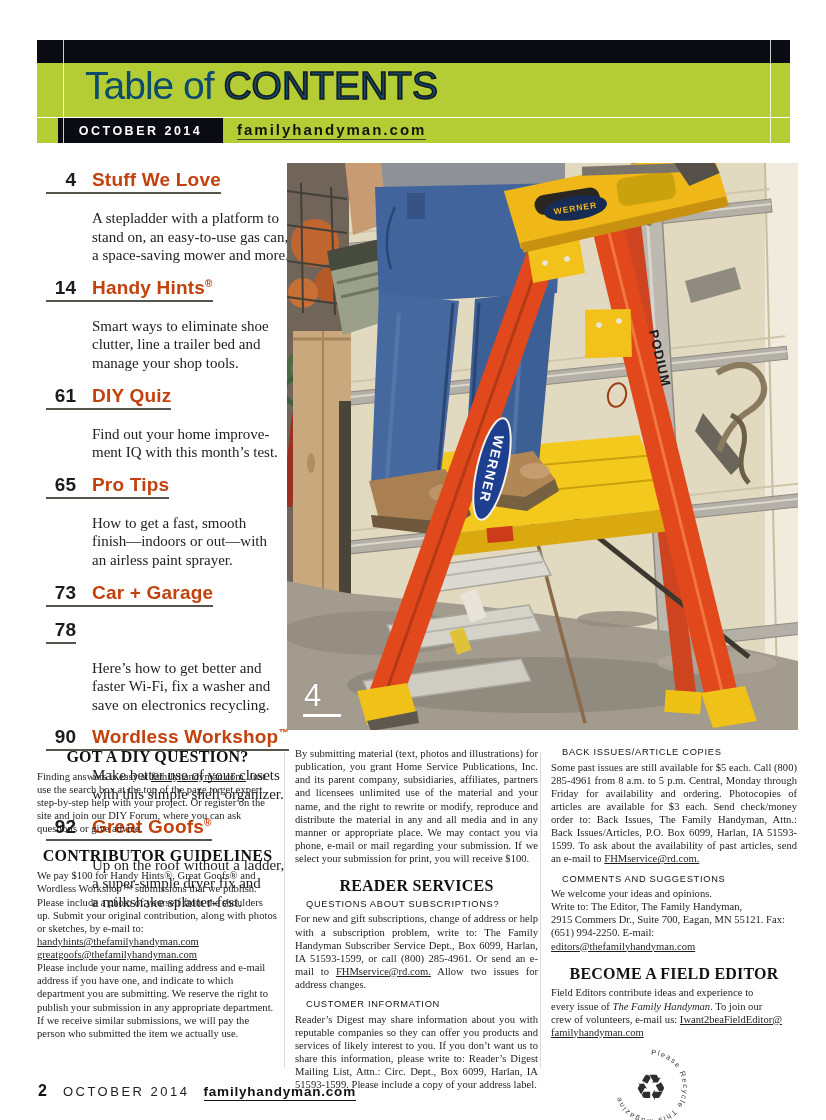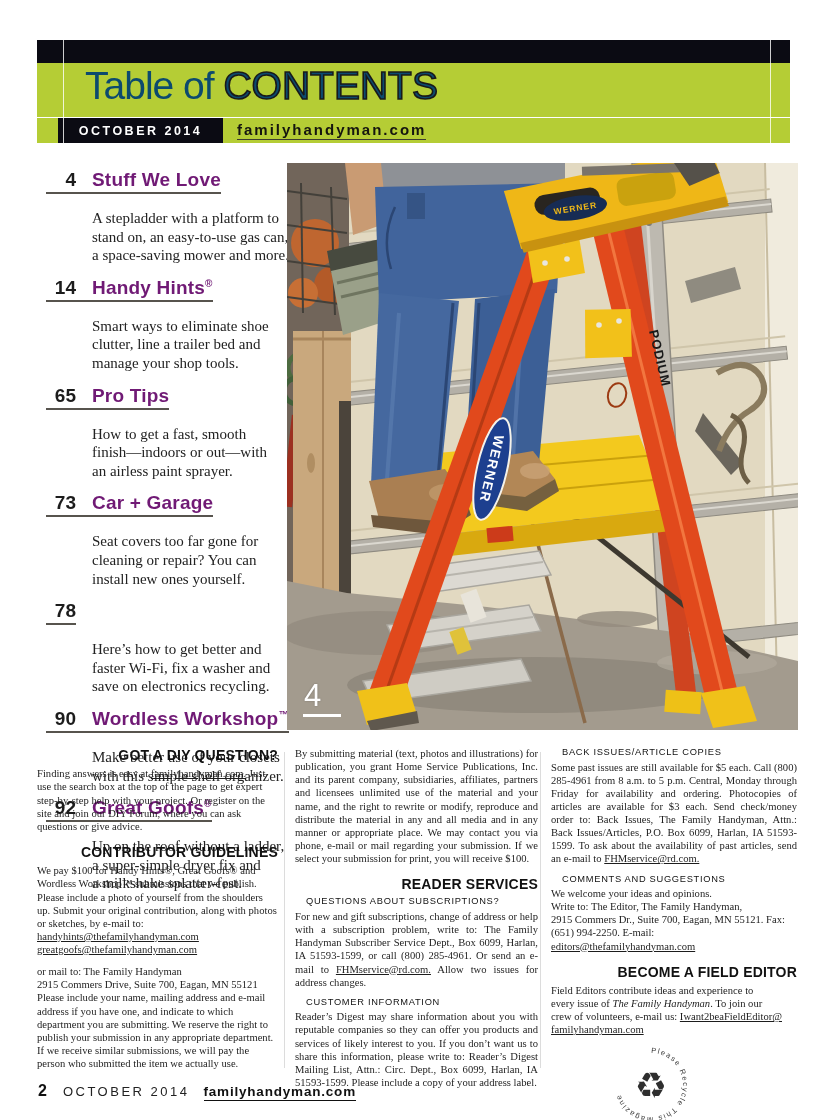--- a/index.html
+++ b/index.html
@@ -19,36 +19,36 @@
   .hairline-v { position:absolute; width:1px; background:rgba(255,255,255,.8); }
   .hairline-h { position:absolute; height:1px; background:rgba(255,255,255,.85); }
 
   
   .departments { position:absolute; left:38px; top:155px; width:248px; }
   .dept-heading { font-size:25px; font-weight:bold; color:#1c1c1c; letter-spacing:1px; -webkit-text-stroke:0.7px #1c1c1c; }
   .dept-list { margin-top:14px; }
   .dept-item { margin-bottom:12px; }
   .dept-head { display:inline-flex; align-items:baseline; border-bottom:2px solid #57544e; padding-bottom:1px; margin-left:8px; }
   .dept-page { display:inline-block; min-width:30px; text-align:right; font-size:19px; font-weight:bold; color:#1c1c1c; }
-  .dept-title { margin-left:16px; font-size:19px; font-weight:bold; color:#701a75; letter-spacing:0.2px; white-space:nowrap; }
+  .dept-title { margin-left:16px; font-size:19px; font-weight:bold; color:#c2410c; letter-spacing:0.2px; white-space:nowrap; }
   .dept-title sup { font-size:10px; }
   .dept-desc { margin:15px 0 0 54px; width:214px; font-family:"Liberation Serif", serif; font-size:15px; line-height:1.24; color:#222; white-space:pre-line; }
 
   
   .photo { position:absolute; left:287px; top:163px; width:511px; height:567px; background:#cfc6ae; overflow:hidden; }
   .photo svg { display:block; }
   .photo-label { position:absolute; left:17px; top:517px; color:#fff; font-size:31px; font-weight:normal; line-height:1; text-shadow:0 0 2px rgba(0,0,0,.25); }
   .photo-label-rule { position:absolute; left:16px; top:551px; width:38px; height:3px; background:#fff; }
 
   
   .bcol { position:absolute; top:747px; font-family:"Liberation Serif", serif; font-size:10.6px; line-height:1.24; color:#1d1d1d; }
   .col-left  { left:37px;  width:241px; }
   .col-mid   { left:295px; width:243px; text-align:justify; }
   .col-right { left:551px; width:246px; text-align:justify; }
-  .h1 { font-family:Liberation Sans, sans-serif; font-size:14px; font-weight:bold; color:#111; letter-spacing:0.2px; margin-bottom:3px; text-align:right; }
+  .h1 { font-family:Liberation Serif, serif; font-size:16px; font-weight:bold; color:#111; letter-spacing:0.2px; margin-bottom:3px; text-align:center; }
   .h2 { font-family:"Liberation Sans", sans-serif; font-size:9.3px; font-weight:normal; color:#111; letter-spacing:0.7px; margin-bottom:2px; text-align:left;padding-left:11px; }
   .sect { margin-top:11px; }
   .pre { white-space:pre-line; }
   .lnk { text-decoration:underline; color:#1d1d1d;font-family:Liberation Serif, serif; }
   .ital { font-style:italic; }
   .colrule { position:absolute; top:752px; width:1px; height:316px; background:#dcdcdc; }
   .recycle-wrap { margin-top:6px; margin-left:58px; }
 
   
   .footer { position:absolute; left:38px; top:1082px; display:flex; align-items:baseline; }
@@ -89,39 +89,44 @@
       <div class="dept-item">
         <div class="dept-head">
             <span class="dept-page">14</span>
             <span class="dept-title"><span>Handy Hints</span><sup>®</sup></span>
           </div>
         <div class="dept-desc">Smart ways to eliminate shoe
 clutter, line a trailer bed and
 manage your shop tools.</div>
       </div>
 
+      <div class="dept-item">
+        <div class="dept-head">
+            <span class="dept-page">61</span>
+            <span class="dept-title"><span>DIY Quiz</span><sup></sup></span>
+          </div>
+        <div class="dept-desc">Find out your home improve-
+ment IQ with this month’s test.</div>
+      </div>
 
       <div class="dept-item">
         <div class="dept-head">
             <span class="dept-page">65</span>
             <span class="dept-title"><span>Pro Tips</span><sup></sup></span>
           </div>
         <div class="dept-desc">How to get a fast, smooth
 finish—indoors or out—with
 an airless paint sprayer.</div>
       </div>
 
       <div class="dept-item">
         <div class="dept-head">
             <span class="dept-page">73</span>
             <span class="dept-title"><span>Car + Garage</span><sup></sup></span>
           </div>
-        <div class="dept-desc">Seat covers too far gone for
-cleaning or repair? You can
-install new ones yourself.</div>
       </div>
 
       <div class="dept-item">
         <div class="dept-head">
             <span class="dept-page">78</span>
           </div>
         <div class="dept-desc">Here’s how to get better and
 faster Wi-Fi, fix a washer and
 save on electronics recycling.</div>
       </div>
@@ -307,22 +312,20 @@
 
   <div class="colrule" style="left:284px;"></div>
   <div class="colrule" style="left:540px;"></div>
 
   <div class="bcol col-left">
     <div class="h1">GOT A DIY QUESTION?</div>
     <div class="pre"><span>Finding answers is easy at </span><span class="lnk">familyhandyman.com.</span><span> Just use the search box at the top of the page to get expert step-by-step help with your project. Or register on the site and join our DIY Forum, where you can ask questions or give advice.</span></div>
     <div class="sect h1">CONTRIBUTOR GUIDELINES</div>
     <div>We pay $100 for Handy Hints®, Great Goofs® and Wordless Workshop™ submissions that we publish. Please include a photo of yourself from the shoulders up. Submit your original contribution, along with photos or sketches, by e-mail to:</div>
     <div><span class="lnk">handyhints@thefamilyhandyman.com</span><br><span class="lnk">greatgoofs@thefamilyhandyman.com</span></div>
-    <div class="sect pre" style="margin-top:9px">or mail to: The Family Handyman
-2915 Commers Drive, Suite 700, Eagan, MN 55121</div>
     <div class="sect" style="margin-top:0">Please include your name, mailing address and e-mail address if you have one, and indicate to which department you are submitting. We reserve the right to publish your submission in any appropriate department. If we receive similar submissions, we will pay the person who submitted the item we actually use.</div>
   </div>
 
   <div class="bcol col-mid">
     <div>By submitting material (text, photos and illustrations) for publication, you grant Home Service Publications, Inc. and its parent company, subsidiaries, affiliates, partners and licensees unlimited use of the material and your name, and the right to rewrite or modify, reproduce and distribute the material in any and all media and in any manner or appropriate place. We may contact you via phone, e-mail or mail regarding your submission. If we select your submission for print, you will receive $100.</div>
     <div class="sect h1">READER SERVICES</div>
     <div class="h2">QUESTIONS ABOUT SUBSCRIPTIONS?</div>
     <div><span>For new and gift subscriptions, change of address or help with a subscription problem, write to: The Family Handyman Subscriber Service Dept., Box 6099, Harlan, IA 51593-1599, or call (800) 285-4961. Or send an e-mail to </span><span class="lnk">FHMservice@rd.com.</span><span> Allow two issues for address changes.</span></div>
     <div class="sect h2" style="margin-top:8px">CUSTOMER INFORMATION</div>
     <div>Reader’s Digest may share information about you with reputable companies so they can offer you products and services of likely interest to you. If you don’t want us to share this information, please write to: Reader’s Digest Mailing List, Attn.: Circ. Dept., Box 6099, Harlan, IA 51593-1599. Please include a copy of your address label.</div>

